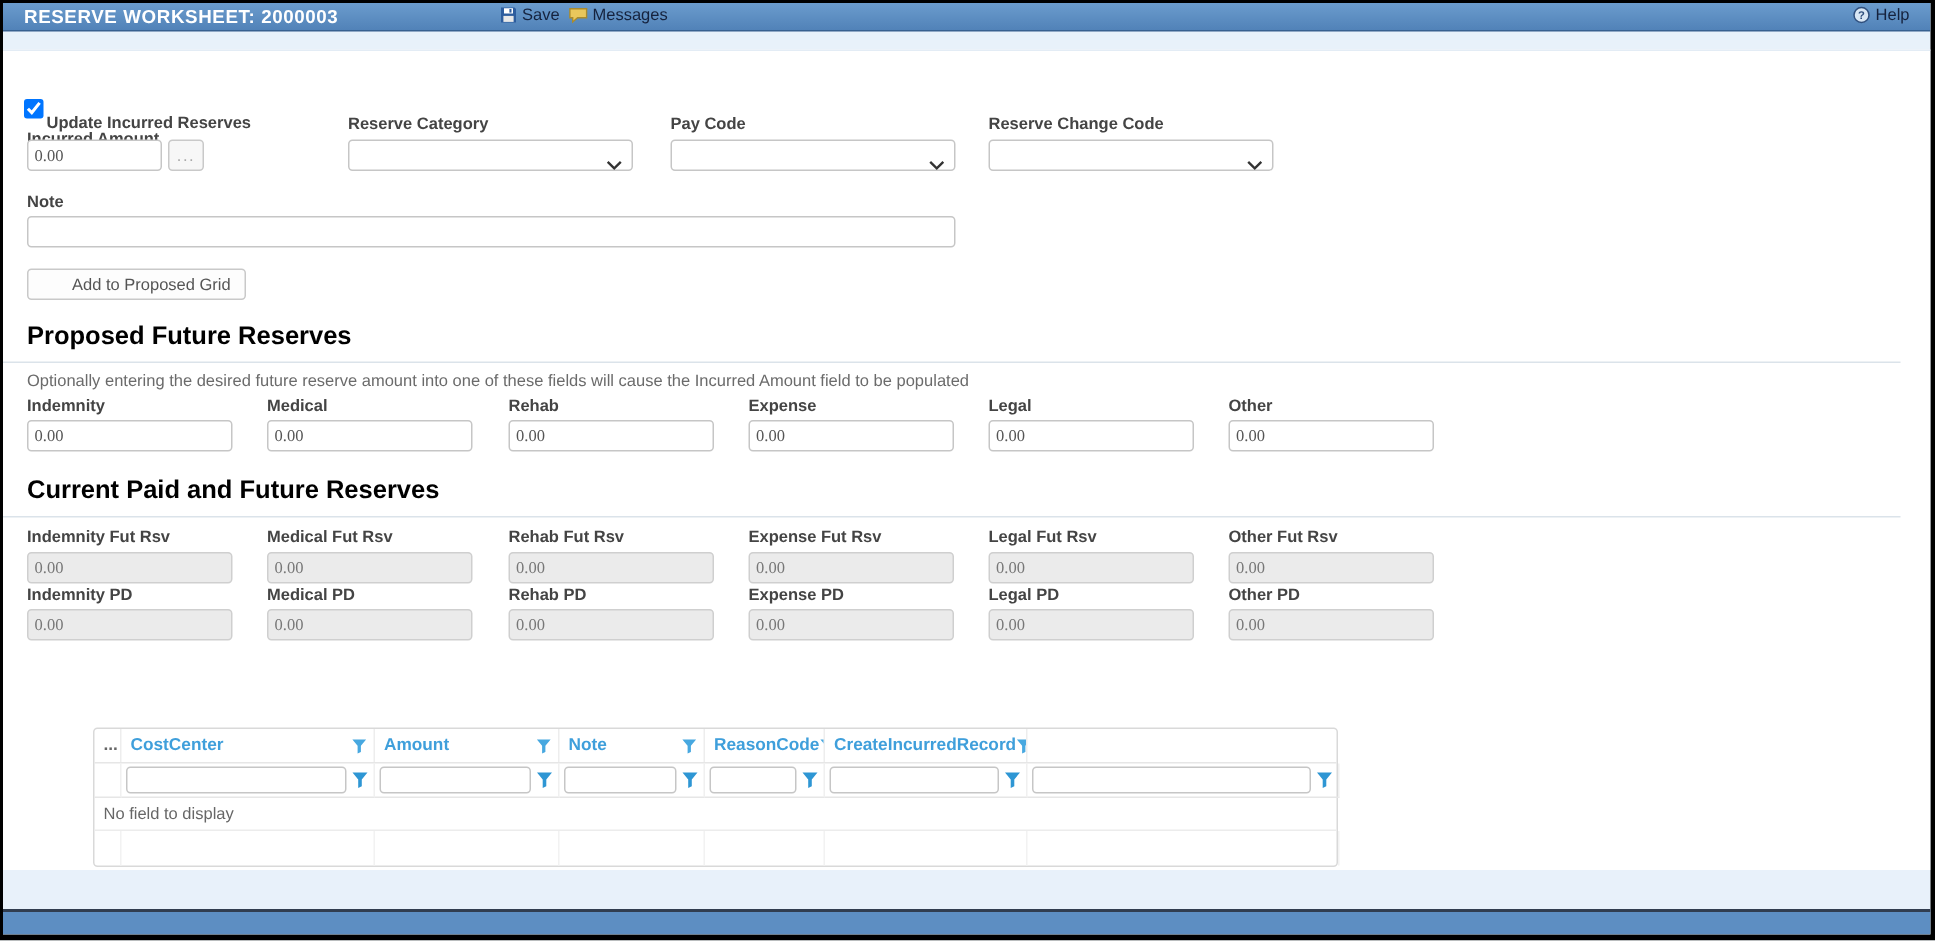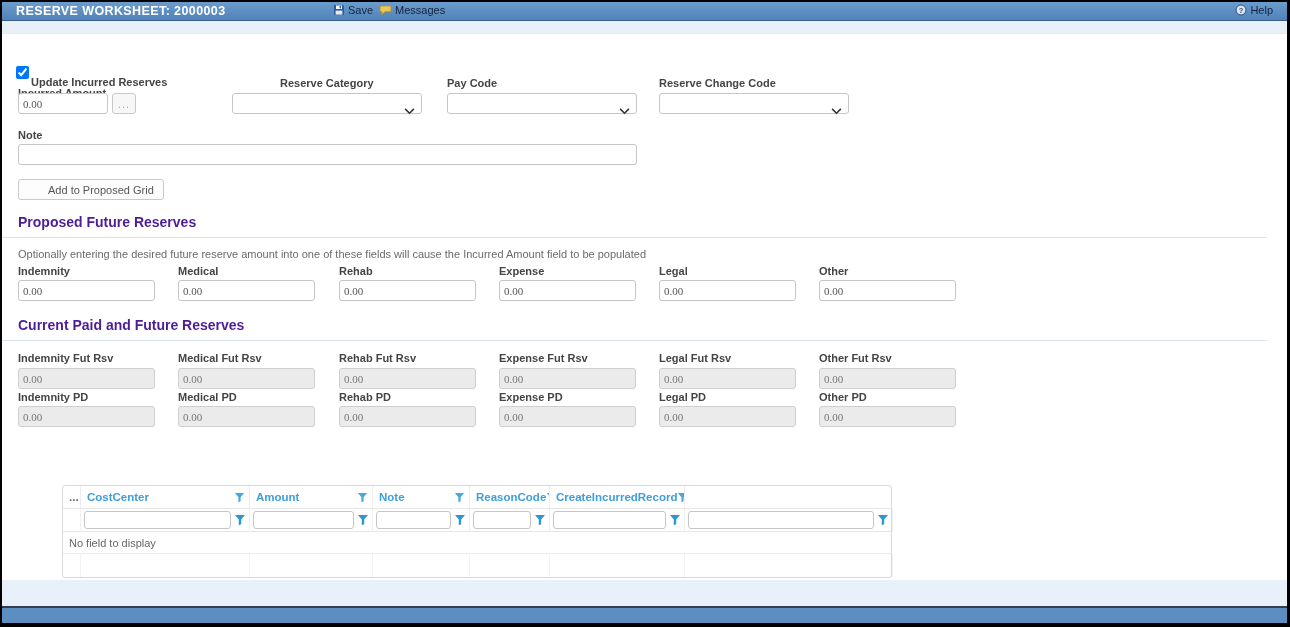--- a/index.html
+++ b/index.html
@@ -45,21 +45,21 @@
   .checkrow { position:absolute; left:14px; top:23px; display:flex; align-items:center; }
   .checkrow input { width:13px; height:13px; margin-right:2px; }
   .checkrow span { font-size:11px; font-weight:bold; color:#444;margin-top:19px; }
   .btn {
     position:absolute; height:21px; border:1px solid #c9c9c9; border-radius:3px;
     background:#fdfdfd; color:#555; font-size:11px; padding:0 9px; cursor:pointer;
     font-family:"Liberation Sans", sans-serif;
   }
   .btn.dots { color:#aaa; background:#f7f7f7; letter-spacing:1px; }
   .sec-head {
-    position:absolute; left:0; right:20px; font-size:14px; font-weight:bold; color:#4c1d95;
+    position:absolute; left:0; right:20px; font-size:17px; font-weight:bold; color:#000000;
     padding:0 0 7px 16px; border-bottom:1px solid #dbe3ea;
   }
   .helper { position:absolute; left:16px; font-size:11px; color:#6b6b6b; }
   
   .grid {
     position:absolute; left:60px; top:451px; width:830px;
     border:1px solid #d9d9d9; border-radius:3px; background:#fff; font-size:11px;
   }
   .grow { display:grid; grid-template-columns:18px 169px 123px 97px 80px 135px 208px; }
   .ghead { border-bottom:1px solid #e6e6e6; }
@@ -129,21 +129,21 @@
   </div>
 
   <div class="content">
 
     <label class="checkrow">
       <input type="checkbox" checked="" style="">
       <span>Update Incurred Reserves</span>
     </label>
 
     <div class="lbl" style="left:16px; top:53px;">Incurred Amount</div>
-    <div class="lbl" style="left:230px; top:43px;margin-left:48px;">Reserve Category</div>
+    <div class="lbl" style="left:230px; top:43px;">Reserve Category</div>
     <div class="lbl" style="left:445px; top:43px;">Pay Code</div>
     <div class="lbl" style="left:657px; top:43px;">Reserve Change Code</div>
 
     <input class="txt" style="left: 16px; top: 59px; width: 90px;" value="0.00">
     <button class="btn dots" style="left:110px; top:59px; width:24px; padding:0;">...</button>
 
     <div class="selectbox" style="left:230px; top:59px; width:190px;">
       <span class="chev"><svg width="11" height="7" viewBox="0 0 12 8">
             <path d="M1 1l5 5 5-5" stroke="#333" stroke-width="1.8" fill="none"></path>
           </svg></span>

